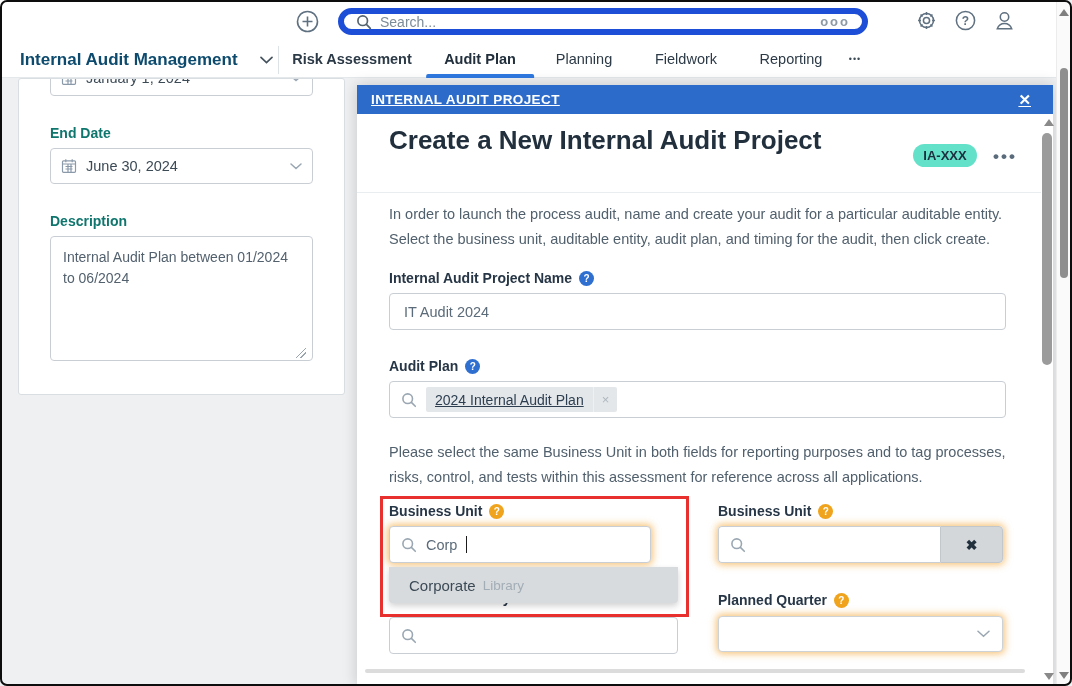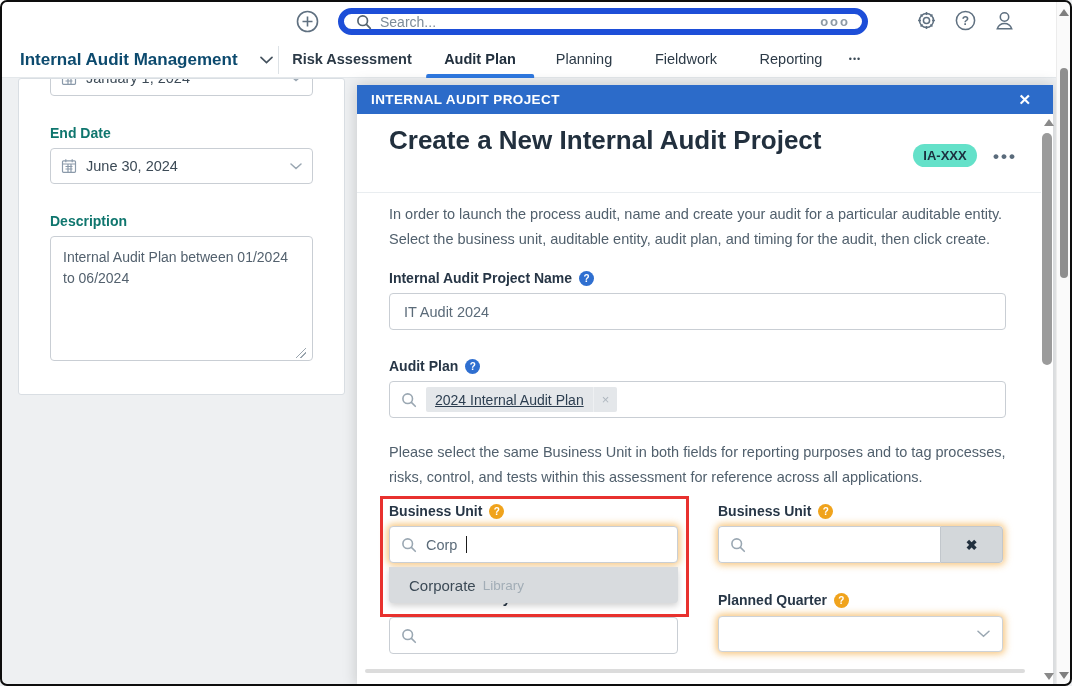--- a/index.html
+++ b/index.html
@@ -38,21 +38,21 @@
   .clipped-date { top:-19px; }
   .end-date { top:69px; }
   .lbl-end { position:absolute; left:31px; top:46px; }
   .lbl-desc { position:absolute; left:31px; top:134px; }
   .desc-area { position:absolute; left:31px; top:157px; width:263px; height:125px; border:1px solid #c9ced4; border-radius:4px; padding:10px 12px; font-size:14px; line-height:21px; color:#53616e; font-family:"Liberation Sans",sans-serif; resize:none; background:#fff; }
   .resize-grip { position:absolute; left:276px; top:268px; width:11px; height:11px; background:
     linear-gradient(135deg, transparent 0 50%, #9aa5ae 50% 56%, transparent 56% 72%, #9aa5ae 72% 78%, transparent 78%); pointer-events:none; }
 
   
   .modal { position:absolute; left:357px; top:85px; width:696px; height:601px; background:#fff; z-index:10; box-shadow:0 0 14px rgba(0,0,0,.18); }
-  .modal-header { position:absolute; left:0; top:0; width:100%; height:29px; background:#2c6bc9; color:#fff; display:flex; align-items:center; padding:13px 14px; }
+  .modal-header { position:absolute; left:0; top:0; width:100%; height:29px; background:#2c6bc9; color:#fff; display:flex; align-items:center; padding:13px 14px;text-decoration:underline; }
   .modal-header .mh-title { font-size:13.5px; font-weight:700; letter-spacing:.4px; }
   .modal-close { margin-left:auto; margin-right:8px; font-size:15px; font-weight:700; color:#fff; cursor:pointer; line-height:1; }
   .modal-title { position:absolute; left:32px; top:40px; font-size:26px; font-weight:600; color:#22303e; }
   .badge { position:absolute; left:556px; top:59px; width:64px; height:23px; background:#64e1c9; border-radius:12px; display:flex; align-items:center; justify-content:center; font-size:13px; font-weight:700; color:#1b2f3f; }
   .title-dots { position:absolute; left:636px; top:62px; font-size:17px; font-weight:700; color:#5a6b7b; letter-spacing:2px; cursor:pointer; }
   .title-rule { position:absolute; left:0; top:107px; width:684px; height:1px; background:#e9edf0; }
   .para { position:absolute; left:32px; width:624px; font-size:14.5px; line-height:25px; color:#51606d; }
   .p-intro { top:117px; }
   .p-note { top:355px; }
   .m-label { position:absolute; display:flex; align-items:center; gap:7px; font-size:14px; font-weight:700; color:#273646; }
@@ -64,21 +64,21 @@
   .in-name { left:32px; top:208px; width:617px; height:37px; }
   .search-box { position:absolute; border:1px solid #c9ced4; border-radius:4px; background:#fff; display:flex; align-items:center; padding:0 11px; gap:9px; }
   .sb-plan { left:32px; top:296px; width:617px; height:37px; }
   .tag { display:flex; align-items:stretch; height:25px; background:#e4e7ea; border-radius:2px; overflow:hidden; }
   .tag-text { display:flex; align-items:center; padding:0 9px; font-size:14px; color:#2c3e50; text-decoration:underline; cursor:pointer; }
   .tag-x { display:flex; align-items:center; padding:0 8px; color:#aeb7bf; font-size:13px; border-left:1px solid #eef0f2; cursor:pointer; }
   .lbl-bu-left { left:32px; top:418px; }
   .lbl-bu-right { left:361px; top:418px; }
   .lbl-pq { left:361px; top:507px; }
   .glow { box-shadow:0 0 7px 2px rgba(243,166,54,.65); }
-  .sb-bu-left { left:32px; top:441px; width:289px; height:37px; }
+  .sb-bu-left { left:32px; top:441px; width:262px; height:37px; }
   .sb-bu-left .typed { font-size:14.5px; color:#5b6b79; }
   .caret { width:1px; height:17px; background:#1b1b1b; }
   .dropdown { position:absolute; left:32px; top:482px; width:289px; height:36px; background:#d8dbde; border-radius:0 0 4px 4px; display:flex; align-items:center; padding:0 20px; box-shadow:0 3px 6px rgba(0,0,0,.18); z-index:3; cursor:pointer; }
   .opt-main { font-size:15px; color:#3c4a56; }
   .opt-sub { font-size:13.5px; color:#a2adb6; margin-left:7px; }
   .clipped-label { position:absolute; left:47px; top:505px; z-index:2; font-size:14px; font-weight:700; color:#273646; }
   .sb-ae { left:32px; top:532px; width:289px; height:37px; }
   .red-box { position:absolute; left:23px; top:411px; width:309px; height:121px; border:3px solid #e8312e; z-index:6; pointer-events:none; }
   .bu-group { position:absolute; left:361px; top:441px; width:285px; height:37px; display:flex; border-radius:4px; }
   .bu-group .gi { flex:1; border:1px solid #c9ced4; border-right:none; border-radius:4px 0 0 4px; background:#fff; display:flex; align-items:center; padding:0 11px; }

